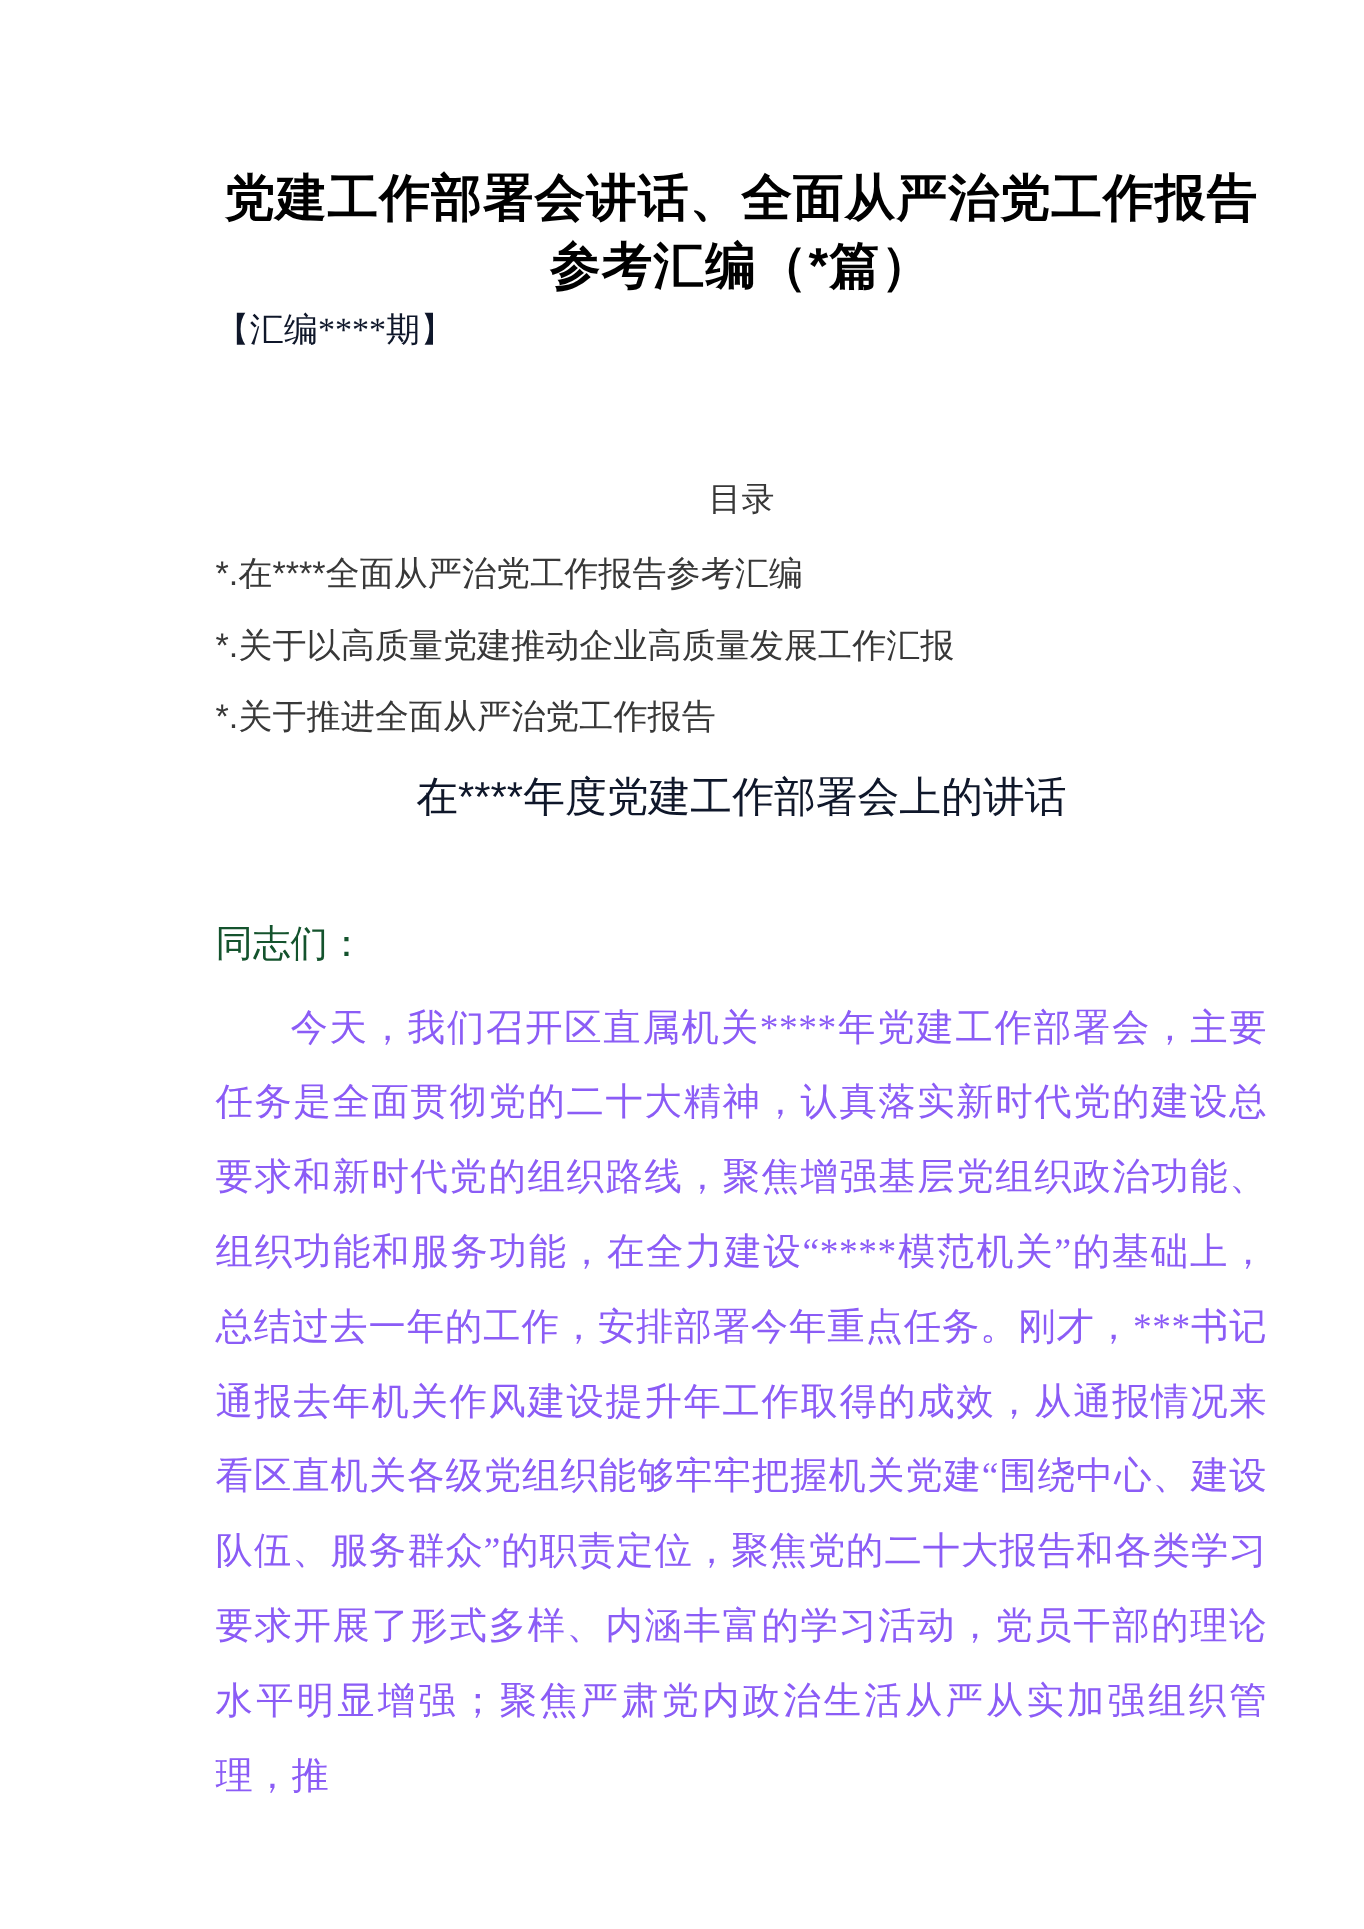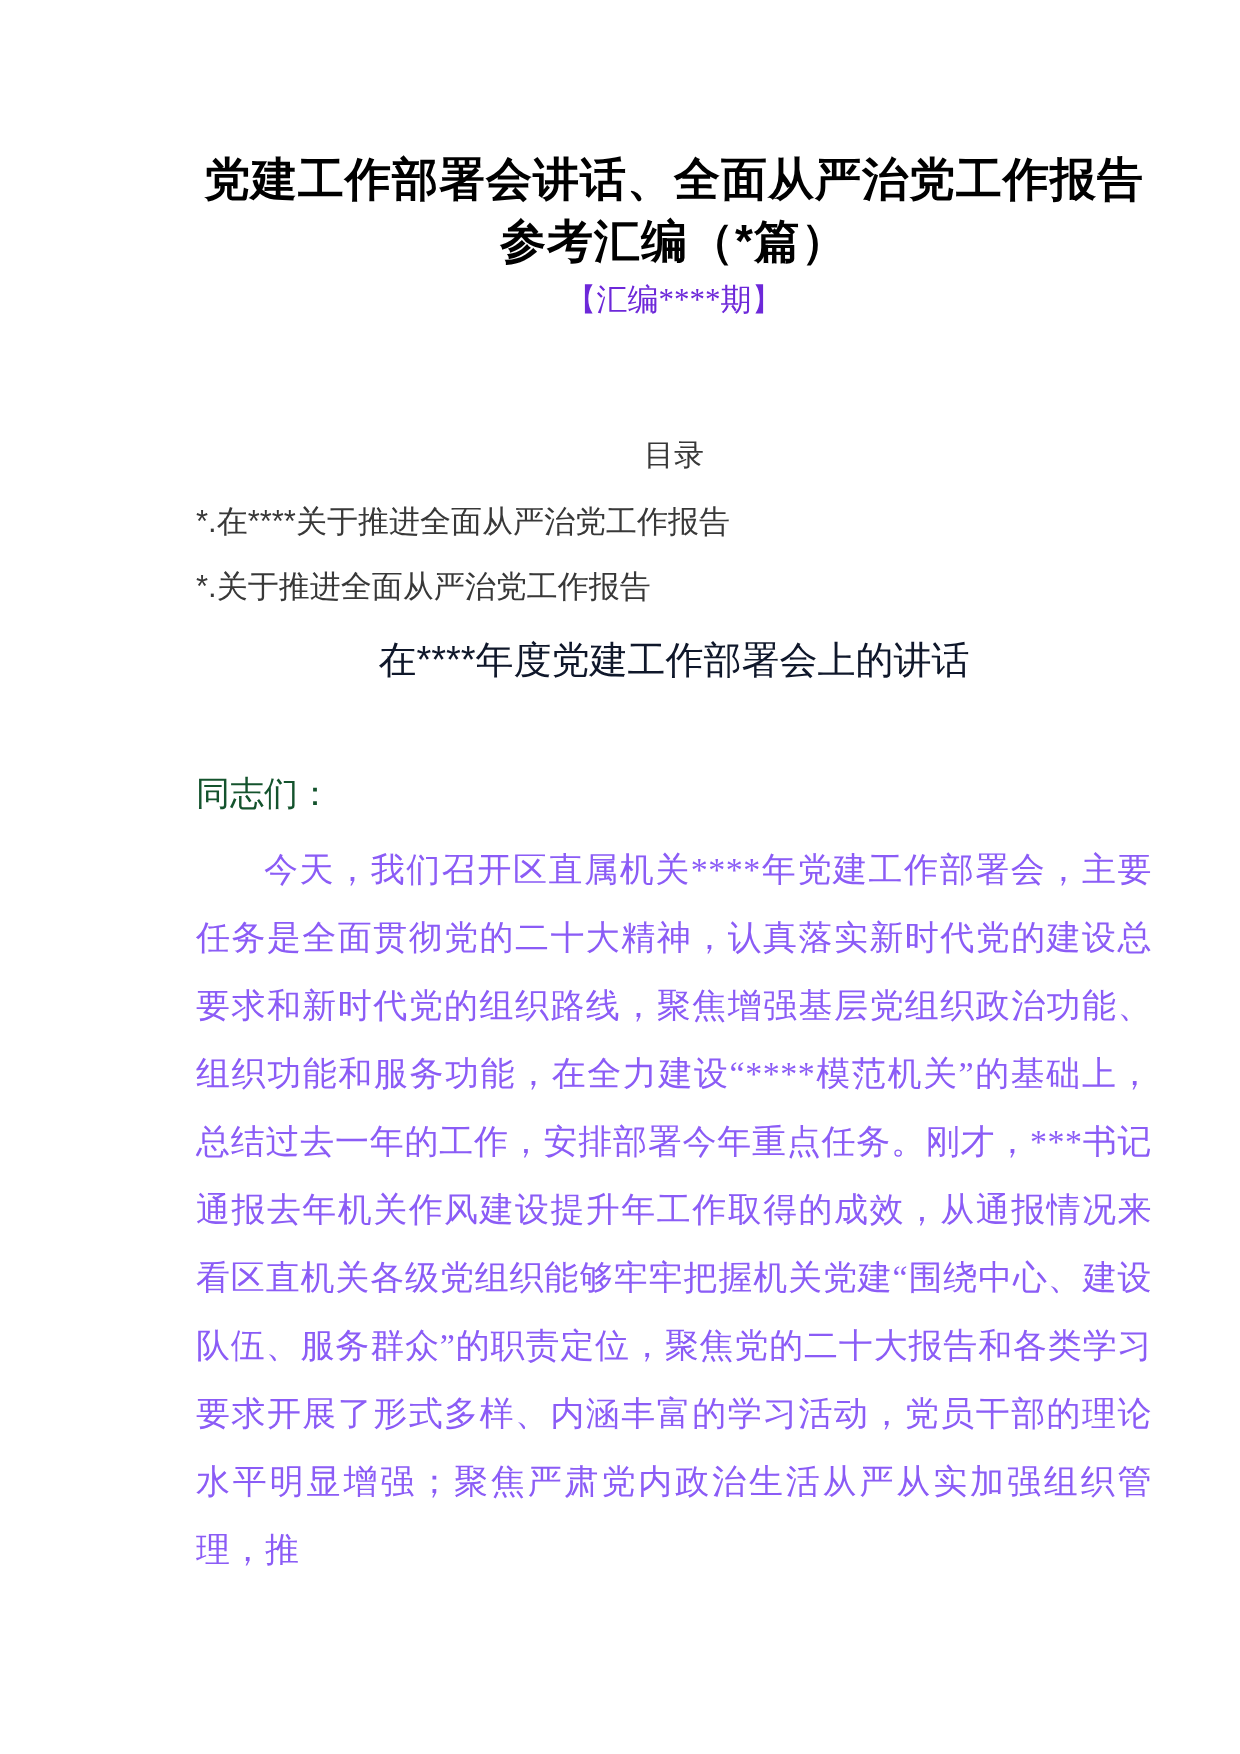--- a/index.html
+++ b/index.html
@@ -25,22 +25,21 @@
     line-height: 62px;
     color: #000000;
     text-align: center;
     letter-spacing: 1px;
   }
   
   .doc-subtitle {
     font-family: "Liberation Serif", serif;
     font-size: 31px;
     line-height: 40px;
-    color: #6d28d9;
-    text-align: center;
+    color: #0f172a;
     margin-top: 8px;
   }
   
   .toc-heading {
     font-family: "Liberation Sans", sans-serif;
     font-size: 30px;
     line-height: 46px;
     color: #383838;
     text-align: center;
     margin-top: 112px;
@@ -89,21 +88,22 @@
 
 <div class="page">
 
   <div class="doc-title">党建工作部署会讲话、全面从严治党工作报告参考汇编（*篇）</div>
 
   <div class="doc-subtitle">【汇编****期】</div>
 
   <div class="toc-heading">目录</div>
 
   <div class="toc-list">
-    <div class="toc-item">*.在****关于推进全面从严治党工作报告</div>
+    <div class="toc-item">*.在****全面从严治党工作报告参考汇编</div>
+    <div class="toc-item">*.关于以高质量党建推动企业高质量发展工作汇报</div>
     <div class="toc-item">*.关于推进全面从严治党工作报告</div>
   </div>
 
   <div class="section-title">在****年度党建工作部署会上的讲话</div>
 
   <div class="salutation">同志们：</div>
 
   <div class="body-paragraph">今天，我们召开区直属机关****年党建工作部署会，主要任务是全面贯彻党的二十大精神，认真落实新时代党的建设总要求和新时代党的组织路线，聚焦增强基层党组织政治功能、组织功能和服务功能，在全力建设“****模范机关”的基础上，总结过去一年的工作，安排部署今年重点任务。刚才，***书记通报去年机关作风建设提升年工作取得的成效，从通报情况来看区直机关各级党组织能够牢牢把握机关党建“围绕中心、建设队伍、服务群众”的职责定位，聚焦党的二十大报告和各类学习要求开展了形式多样、内涵丰富的学习活动，党员干部的理论水平明显增强；聚焦严肃党内政治生活从严从实加强组织管理，推</div>
 
 </div>

